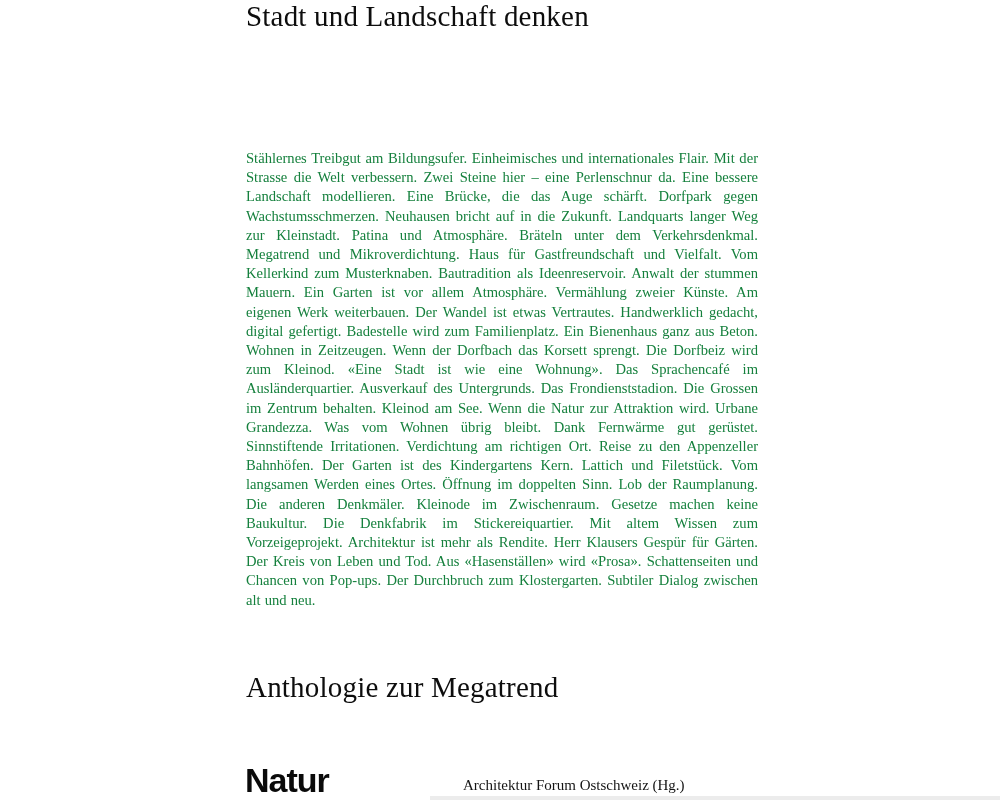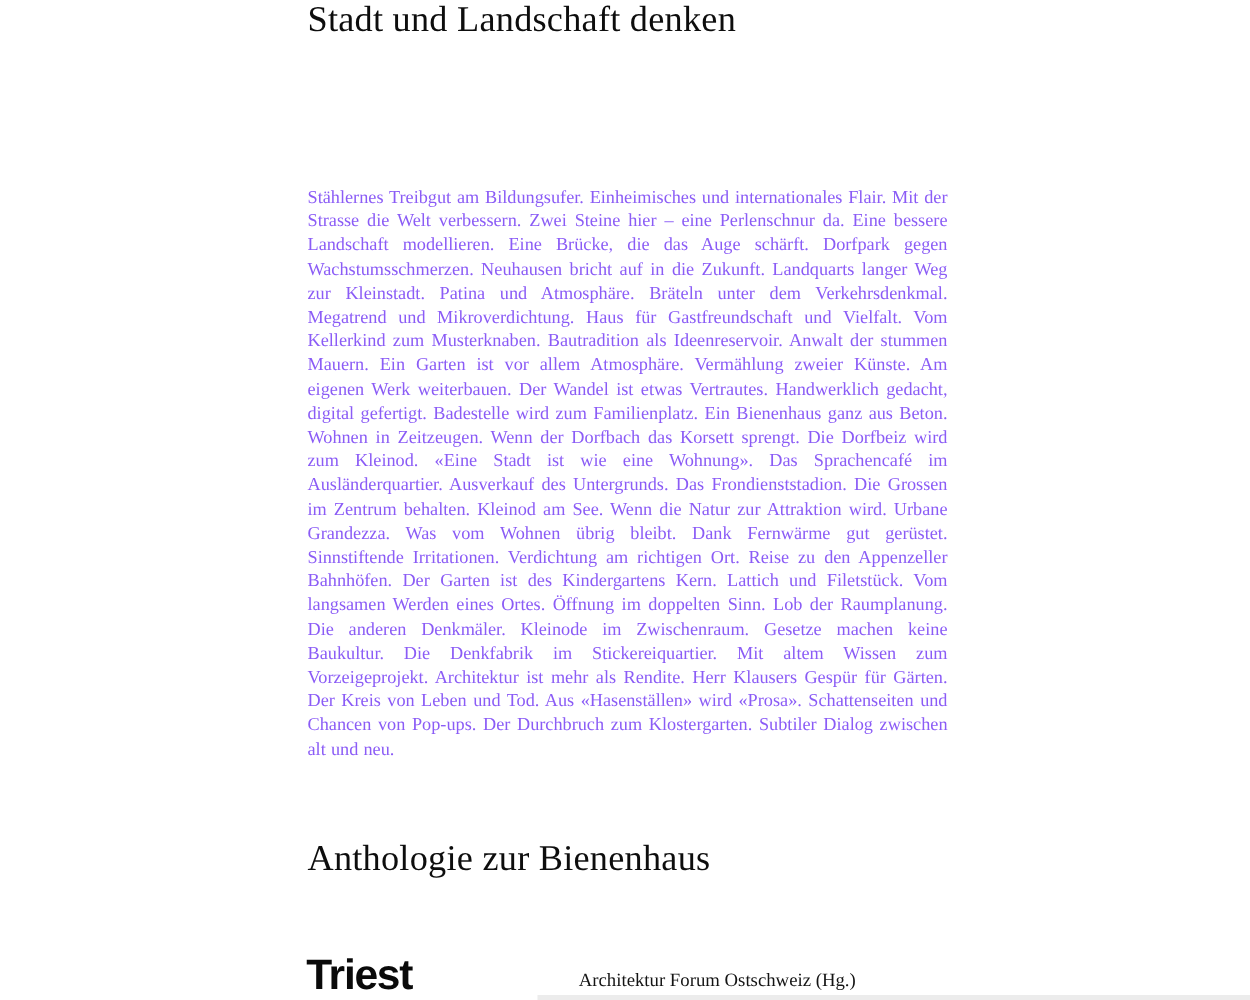--- a/index.html
+++ b/index.html
@@ -32,21 +32,21 @@
   .cover-body {
     position: absolute;
     top: 149px;
     left: 246px;
     width: 512px;
     margin: 0;
     font-family: "Liberation Serif", serif;
     font-size: 14.6px;
     line-height: 19.2px;
     text-align: justify;
-    color: #8b5cf6;
+    color: #15803d;
     word-spacing: 0.5px;
   }
   .cover-subtitle {
     position: absolute;
     top: 671px;
     left: 246px;
     width: 520px;
     margin: 0;
     font-family: "Liberation Serif", serif;
     font-weight: 400;
@@ -88,21 +88,21 @@
 </style>
 </head>
 <body>
 
 <div class="page">
 
   <h1 class="cover-title">Stadt und Landschaft denken</h1>
 
   <p class="cover-body">Stählernes Treibgut am Bildungsufer. Einheimisches und internationales Flair. Mit der Strasse die Welt verbessern. Zwei Steine hier – eine Perlenschnur da. Eine bessere Landschaft modellieren. Eine Brücke, die das Auge schärft. Dorfpark gegen Wachstumsschmerzen. Neuhausen bricht auf in die Zukunft. Landquarts langer Weg zur Kleinstadt. Patina und Atmosphäre. Bräteln unter dem Verkehrsdenkmal. Megatrend und Mikroverdichtung. Haus für Gastfreundschaft und Vielfalt. Vom Kellerkind zum Musterknaben. Bautradition als Ideenreservoir. Anwalt der stummen Mauern. Ein Garten ist vor allem Atmosphäre. Vermählung zweier Künste. Am eigenen Werk weiterbauen. Der Wandel ist etwas Vertrautes. Handwerklich gedacht, digital gefertigt. Badestelle wird zum Familienplatz. Ein Bienenhaus ganz aus Beton. Wohnen in Zeitzeugen. Wenn der Dorfbach das Korsett sprengt. Die Dorfbeiz wird zum Kleinod. «Eine Stadt ist wie eine Wohnung». Das Sprachencafé im Ausländerquartier. Ausverkauf des Untergrunds. Das Frondienststadion. Die Grossen im Zentrum behalten. Kleinod am See. Wenn die Natur zur Attraktion wird. Urbane Grandezza. Was vom Wohnen übrig bleibt. Dank Fernwärme gut gerüstet. Sinnstiftende Irritationen. Verdichtung am richtigen Ort. Reise zu den Appenzeller Bahnhöfen. Der Garten ist des Kindergartens Kern. Lattich und Filetstück. Vom langsamen Werden eines Ortes. Öffnung im doppelten Sinn. Lob der Raumplanung. Die anderen Denkmäler. Kleinode im Zwischenraum. Gesetze machen keine Baukultur. Die Denkfabrik im Stickereiquartier. Mit altem Wissen zum Vorzeigeprojekt. Architektur ist mehr als Rendite. Herr Klausers Gespür für Gärten. Der Kreis von Leben und Tod. Aus «Hasenställen» wird «Prosa». Schattenseiten und Chancen von Pop-ups. Der Durchbruch zum Klostergarten. Subtiler Dialog zwischen alt und neu.</p>
 
-  <h2 class="cover-subtitle">Anthologie zur Bienenhaus</h2>
+  <h2 class="cover-subtitle">Anthologie zur Megatrend</h2>
 
-  <div class="publisher-logo">Triest</div>
+  <div class="publisher-logo">Natur</div>
 
   <div class="editor-credit">Architektur Forum Ostschweiz (Hg.)</div>
 
   <div class="page-edge-shadow"></div>
 
 </div>
 
 </body></html>

